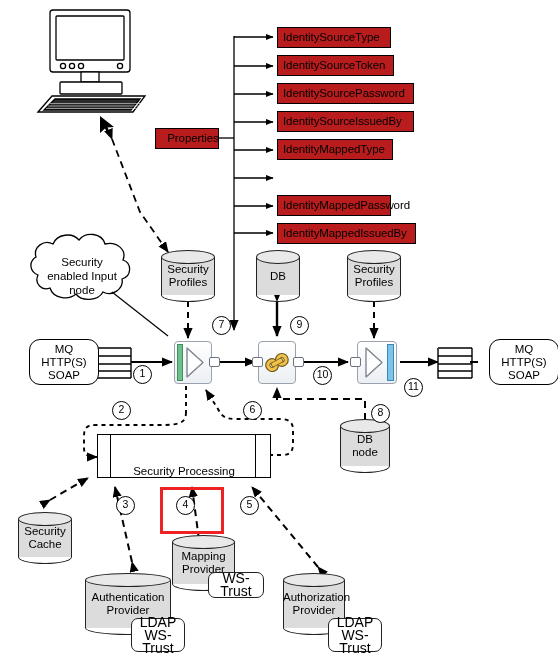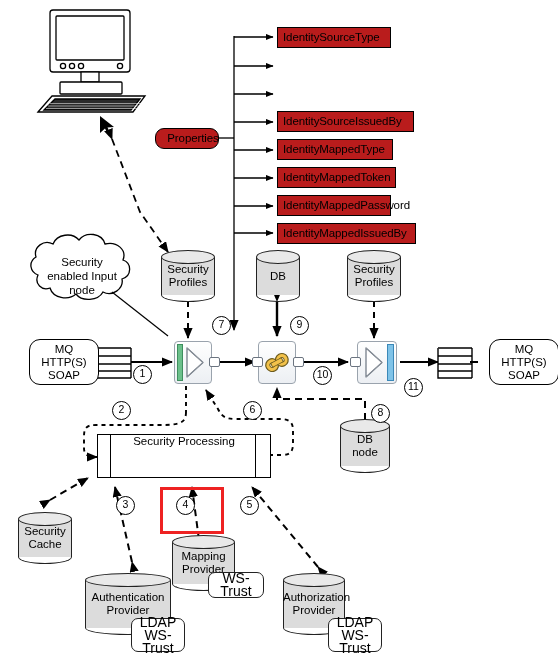--- a/index.html
+++ b/index.html
@@ -26,21 +26,21 @@
     border:1px solid #000;
     background:#b91c1c;
     font-size:11.5px;
     line-height:1;
     display:flex;align-items:center;
     padding-left:5px;
     height:21px;
     white-space:nowrap;
     letter-spacing:-0.1px;
   }
-  .propbox.center{justify-content:center;padding-left:12px;border-radius:9px;}
+  .propbox.center{justify-content:center;padding-left:12px;}
 
   
   .mqbox{
     border:1.4px solid #000;
     border-radius:11px;
     background:#fff;
     font-size:11.5px;
     line-height:13px;
     display:flex;flex-direction:column;
     align-items:center;justify-content:center;
@@ -113,21 +113,21 @@
     position:absolute;
     width:17px;height:17px;border-radius:50%;
     border:1.2px solid #000;background:#fff;
     font-size:10.5px;line-height:15px;text-align:center;
     z-index:7;
   }
 
   
   .sp{
     position:absolute;border:1.3px solid #000;background:#fff;
-    display:flex;align-items:flex-start;justify-content:center;
+    display:flex;align-items:flex-end;justify-content:center;
     font-size:11.5px;
   }
   .sp .divl{position:absolute;left:12px;top:0;bottom:0;width:0;border-left:1.3px solid #000;}
   .sp .divr{position:absolute;right:14px;top:0;bottom:0;width:0;border-left:1.3px solid #000;}
 
   
   .redbox{position:absolute;border:3px solid #ee2222;background:transparent;z-index:8;}
 
   
   .cloudtext{
@@ -267,23 +267,24 @@
     <path d="M132,562 L115,487" stroke="#000" stroke-width="2" fill="none" stroke-dasharray="7,5" marker-end="url(#ahb)" marker-start="url(#ahb)"></path>
 
     <path d="M199,540 L192,487" stroke="#000" stroke-width="2" fill="none" stroke-dasharray="7,5" marker-end="url(#ahb)" marker-start="url(#ahb)"></path>
 
     <path d="M318,567 L252,487" stroke="#000" stroke-width="2" fill="none" stroke-dasharray="7,5" marker-end="url(#ahb)" marker-start="url(#ahb)"></path>
   </svg>
 
   <div class="abs propbox center" style="left:155px;top:128px;width:64px;height:21px;">Properties</div>
 
   <div class="abs propbox" style="left:277px;top:27px;width:114px;">IdentitySourceType</div>
+  <div class="abs propbox" style="left:277px;top:55px;width:117px;">IdentitySourceToken</div>
+  <div class="abs propbox" style="left:277px;top:83px;width:137px;">IdentitySourcePassword</div>
   <div class="abs propbox" style="left:277px;top:111px;width:137px;">IdentitySourceIssuedBy</div>
   <div class="abs propbox" style="left:277px;top:139px;width:116px;">IdentityMappedType</div>
-  <div class="abs propbox" style="left:277px;top:167px;width:119px;">IdentityMappedToken</div>
   <div class="abs propbox" style="left:277px;top:195px;width:114px;">IdentityMappedPassword</div>
   <div class="abs propbox" style="left:277px;top:223px;width:139px;">IdentityMappedIssuedBy</div>
 
   <div class="cloudtext" style="left:34px;top:255px;width:96px;">
     <div>Security</div>
     <div>enabled Input</div>
     <div>node</div>
   </div>
 
   <div class="cyl" style="left:161px;top:250px;width:54px;height:52px;">

